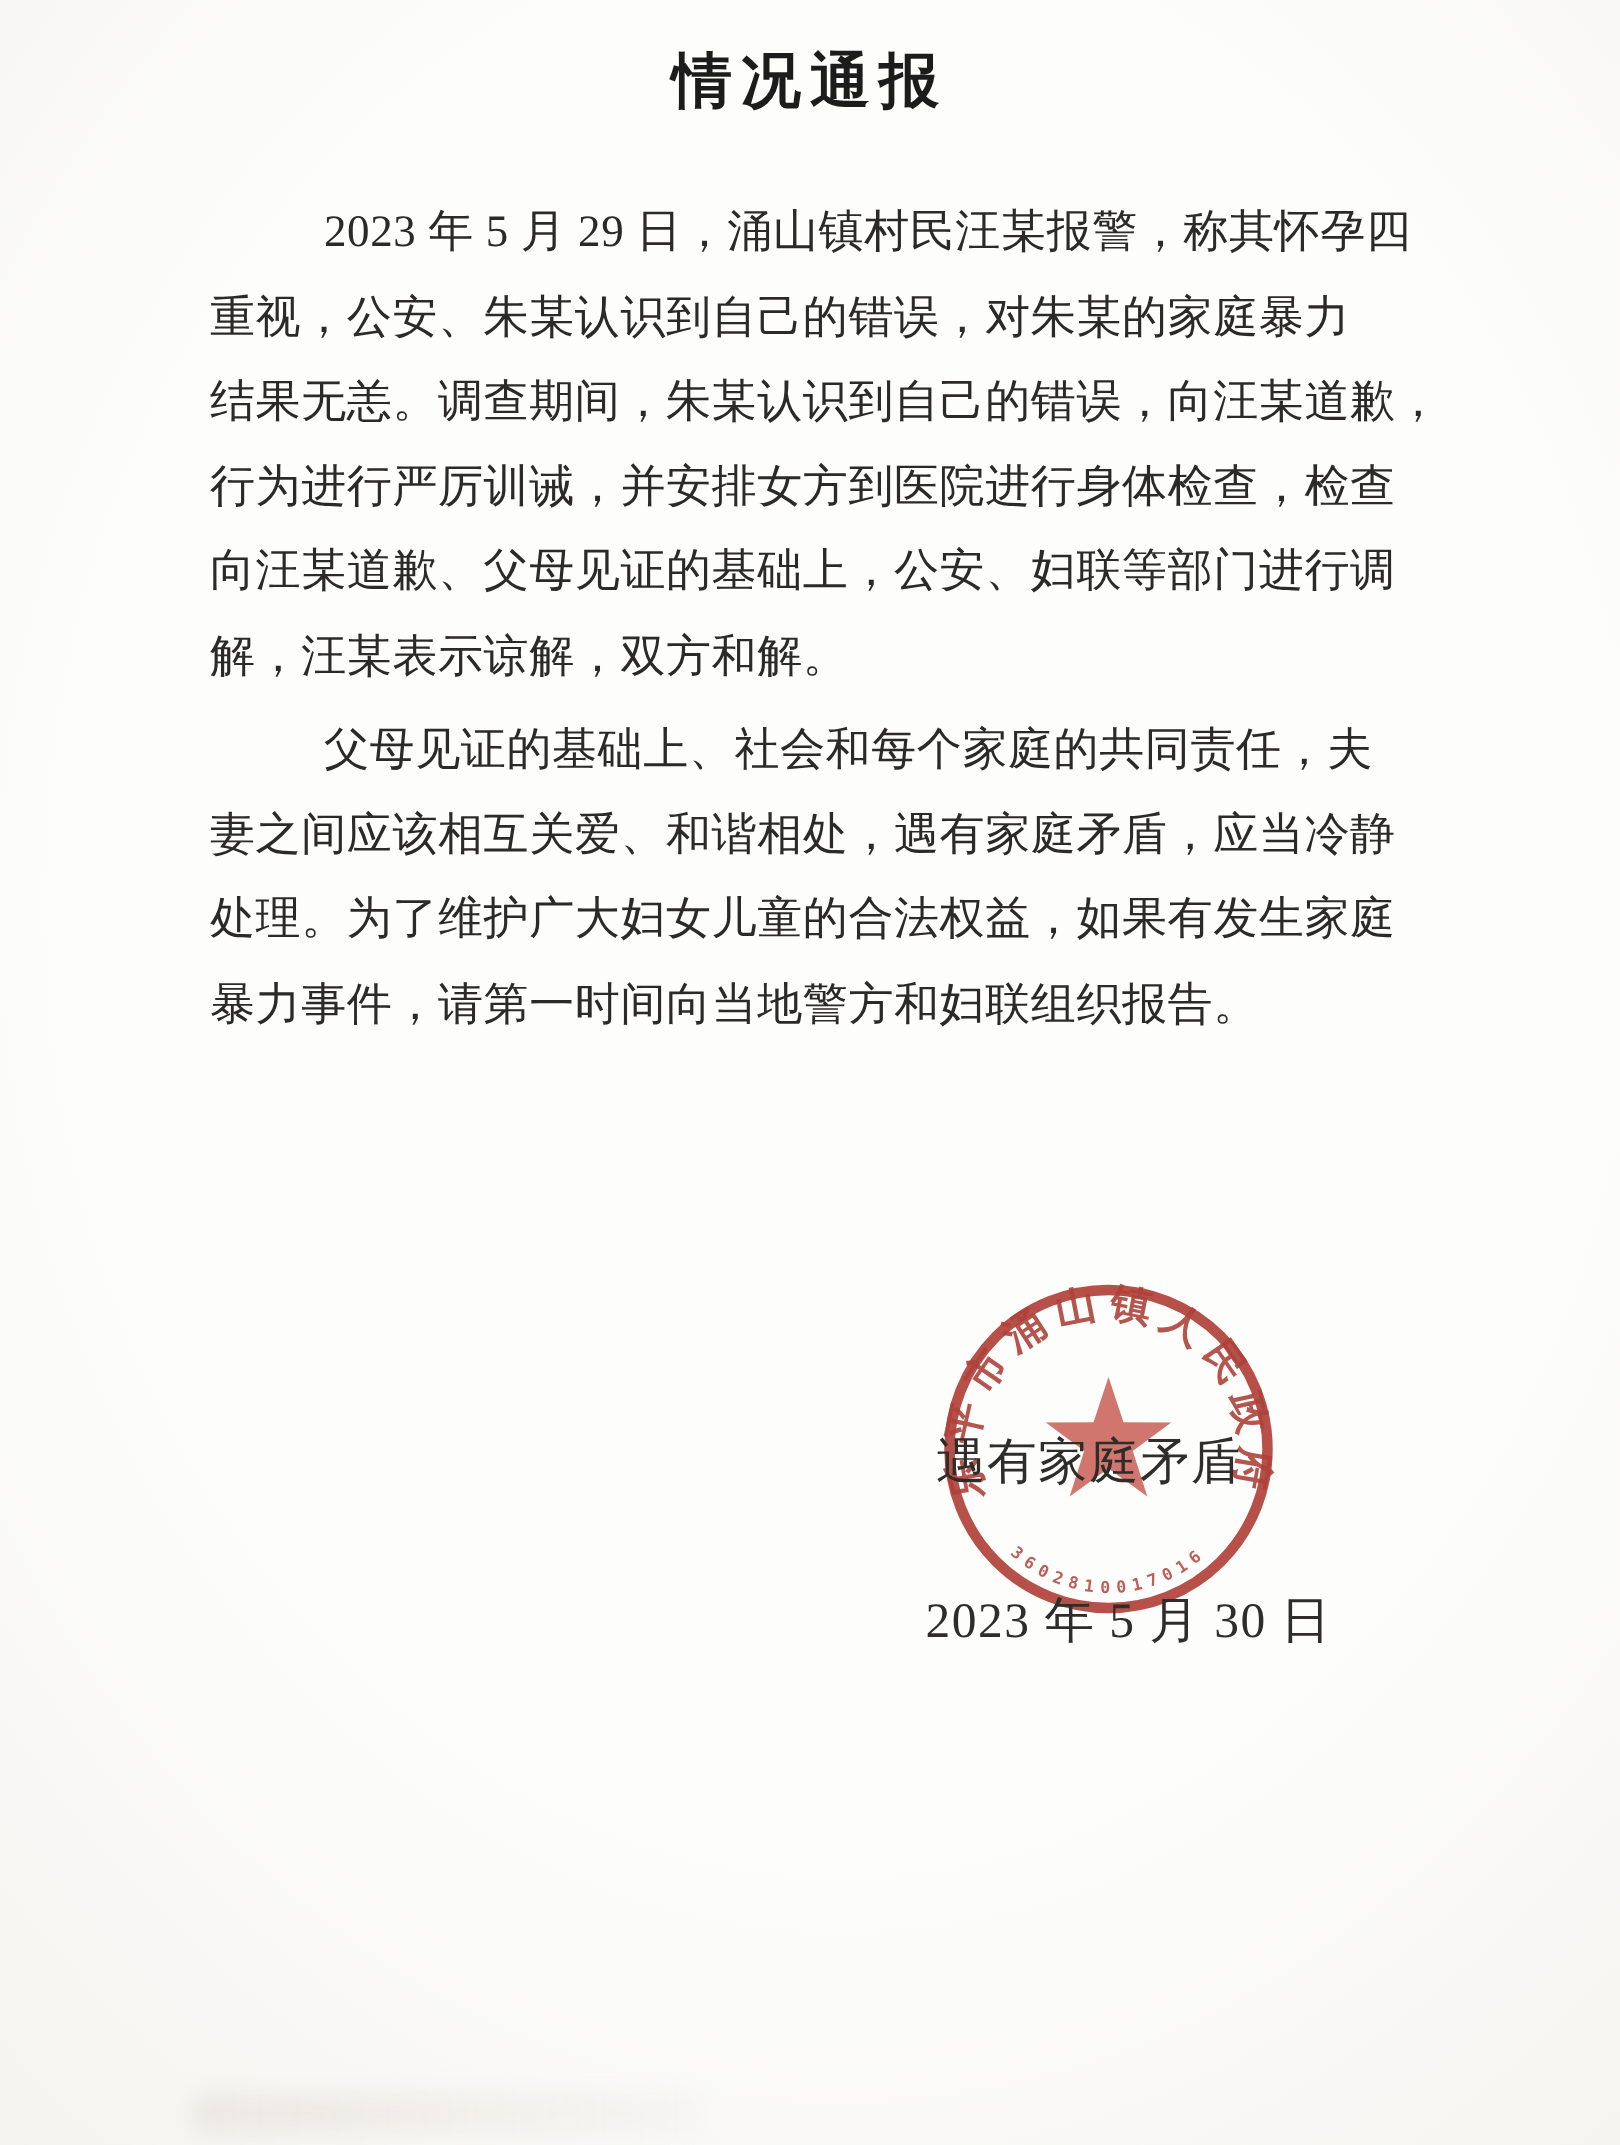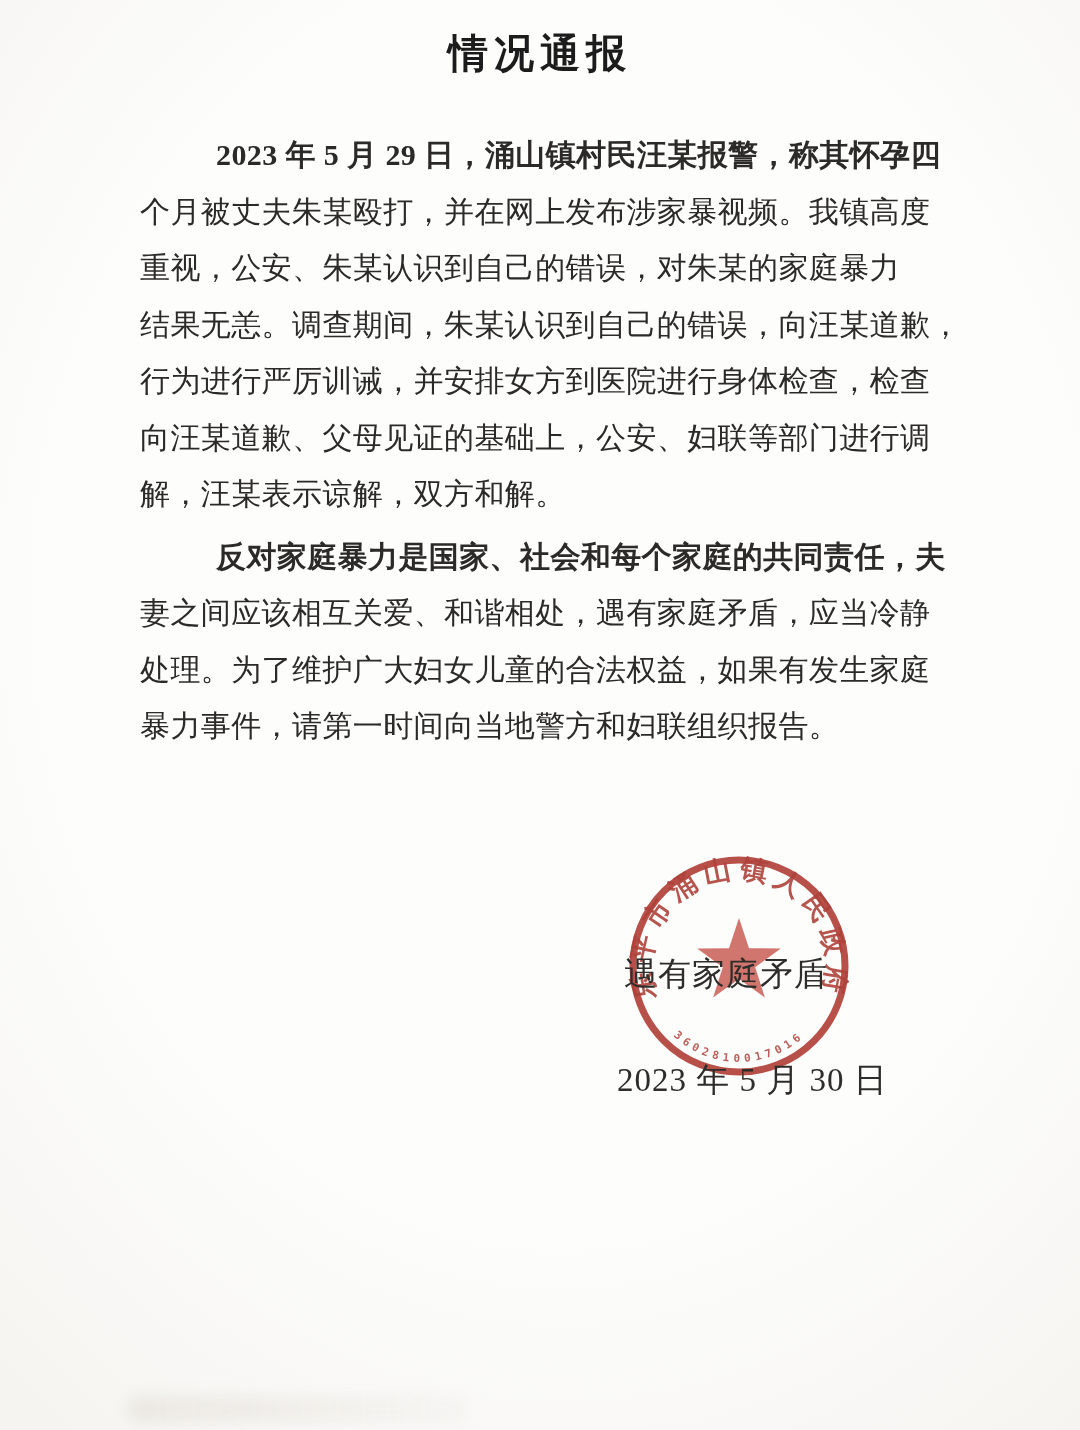--- a/index.html
+++ b/index.html
@@ -23,21 +23,21 @@
   }
   .doc-body{
     position:absolute;left:140px;top:127px;width:800px;
     color:#2b2a28;
   }
   .line{
     height:56.5px;line-height:56.5px;
     font-size:30px;letter-spacing:0.4px;
     white-space:nowrap;
   }
-  .indent{padding-left:76px;font-weight:bold;}
+  .indent{padding-left:76px;}
   .para2{margin-top:6px;}
   .stamp{
     position:absolute;left:609px;top:834px;width:260px;height:260px;
     opacity:0.92;filter:blur(0.3px);
   }
   .seal-arc{
     font-size:27px;letter-spacing:7px;font-weight:bold;
     font-family:"Liberation Serif","DejaVu Serif",serif;
   }
   .seal-serial{
@@ -63,29 +63,28 @@
 </head>
 <body>
 
 <div class="page">
 
   <h1 class="doc-title">情况通报</h1>
 
   <div class="doc-body">
     <div>
       <div class="line indent">2023 年 5 月 29 日，涌山镇村民汪某报警，称其怀孕四</div>
-      <div class="line">个月被丈夫朱某殴打，并在网上发布涉家暴视频。我镇高度</div>
       <div class="line">重视，公安、朱某认识到自己的错误，对朱某的家庭暴力</div>
       <div class="line">结果无恙。调查期间，朱某认识到自己的错误，向汪某道歉，</div>
       <div class="line">行为进行严厉训诫，并安排女方到医院进行身体检查，检查</div>
       <div class="line">向汪某道歉、父母见证的基础上，公安、妇联等部门进行调</div>
       <div class="line">解，汪某表示谅解，双方和解。</div>
     </div>
     <div class="para2">
-      <div class="line indent">反对家庭暴力是国家、社会和每个家庭的共同责任，夫</div>
+      <div class="line indent">父母见证的基础上、社会和每个家庭的共同责任，夫</div>
       <div class="line">妻之间应该相互关爱、和谐相处，遇有家庭矛盾，应当冷静</div>
       <div class="line">处理。为了维护广大妇女儿童的合法权益，如果有发生家庭</div>
       <div class="line">暴力事件，请第一时间向当地警方和妇联组织报告。</div>
     </div>
   </div>
 
   <svg class="stamp" width="260" height="260" viewBox="0 0 260 260">
     <defs>
       <path id="arcTop" d="M 50.2,169.2 A 88,88 0 1 1 209.8,169.2" fill="none"></path>
       <path id="arcBottom" d="M 46.9,180 A 96,96 0 0 0 213.1,180" fill="none"></path>

